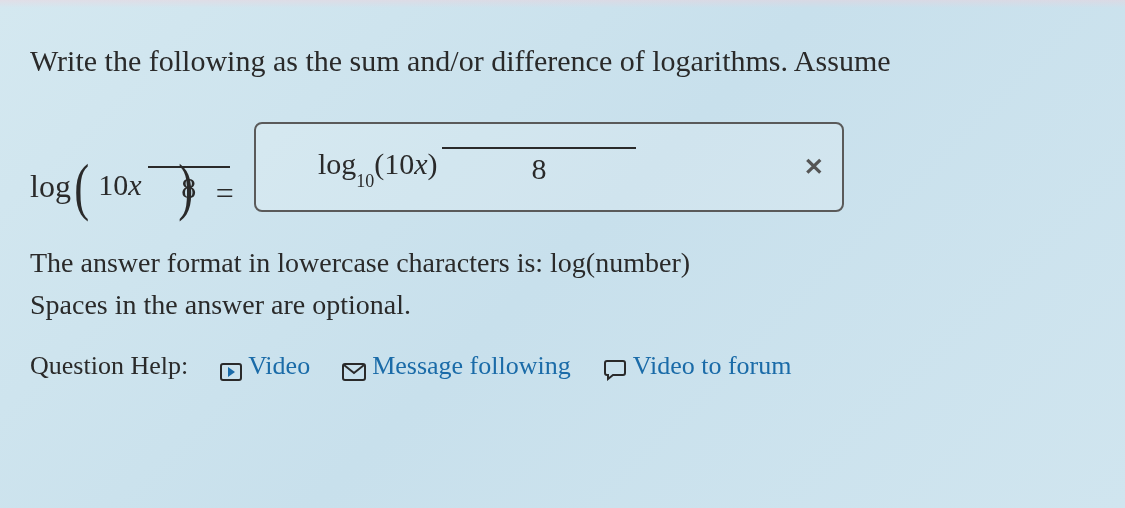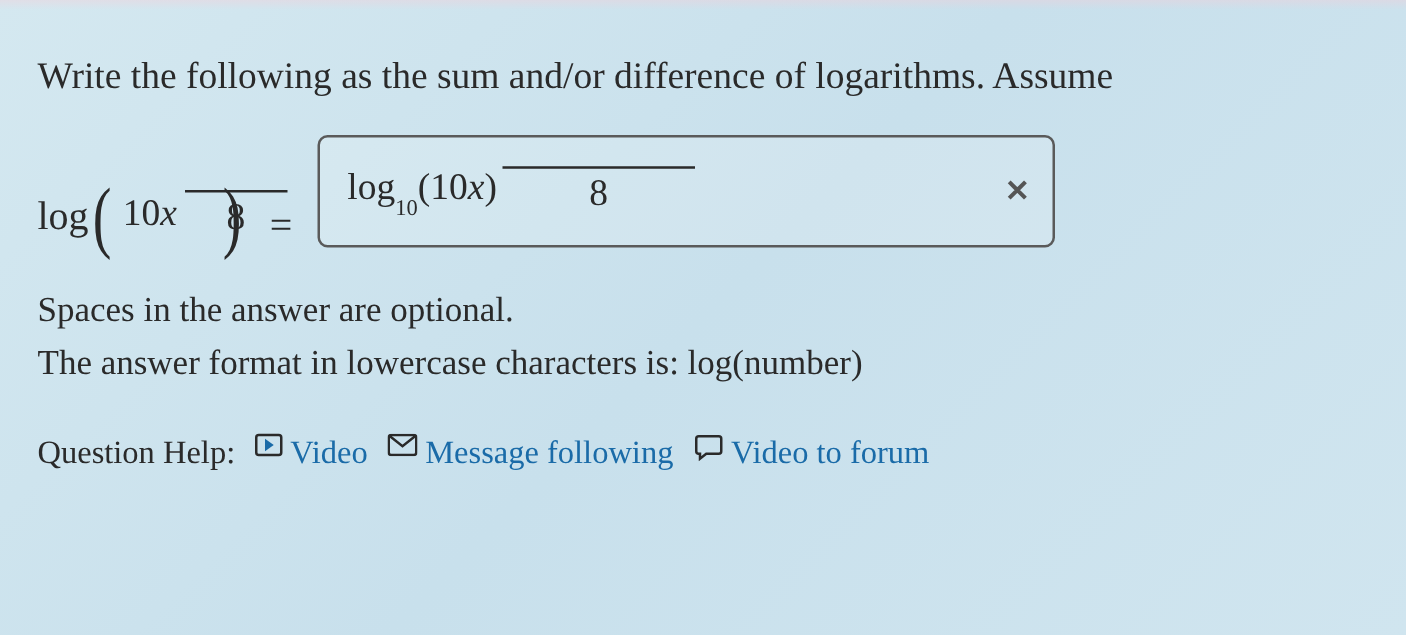--- a/index.html
+++ b/index.html
@@ -22,21 +22,21 @@
       position: absolute;
       top: 0;
       left: 0;
       right: 0;
       height: 8px;
       background: linear-gradient(to bottom, rgba(255,200,210,0.3), transparent);
     }
     .question-text {
       font-size: 30px;
       line-height: 1.4;
-      margin-bottom: 26px;
+      margin-bottom: 40px;
       color: #2a2a2a;
     }
     .equation-row {
       display: flex;
       align-items: flex-end;
       margin: 25px 0 30px 0;
       gap: 12px;
     }
     .log-expr {
       display: flex;
@@ -87,20 +87,21 @@
       min-height: 90px;
       background: rgba(255,255,255,0.15);
     }
     .answer-content {
       display: flex;
       align-items: center;
       font-size: 30px;
     }
     .answer-content .fraction .frac-num {
       padding: 0 4px 2px 4px;
+      margin-left: 40px;
     }
     .answer-content .fraction .frac-den {
       border-top: 2px solid #2a2a2a;
     }
     .sub {
       font-size: 18px;
       vertical-align: sub;
       position: relative;
       top: 6px;
     }
@@ -111,33 +112,33 @@
       cursor: pointer;
       margin-left: 20px;
     }
     .hint-text {
       font-size: 28px;
       line-height: 1.5;
       margin-top: 25px;
       color: #2a2a2a;
     }
     .help-row {
-      margin-top: 35px;
+      margin-top: 25px;
       font-size: 26px;
       display: flex;
       align-items: center;
-      gap: 16px;
+      gap: 32px;
     }
     .help-label {
       color: #2a2a2a;
     }
     .help-link {
       color: #1a6ba8;
       display: inline-flex;
-      align-items: flex-start;
+      align-items: flex-end;
       gap: 6px;
       cursor: pointer;
     }
     .icon {
       display: inline-flex;
       align-items: center;
       justify-content: center;
     }
     .video-icon {
       width: 22px;
@@ -204,22 +205,22 @@
           <span>log</span><span class="sub">10</span><span>(</span><span>10</span><span class="italic-var">x</span><span>)</span>
         </span>
         <span class="frac-den">8</span>
       </span>
     </div>
     <span class="clear-x">✕</span>
   </div>
 </div>
 
 <div class="hint-text">
+  <div>The answer format in lowercase characters is: log(number)</div>
   <div>Spaces in the answer are optional.</div>
-  <div>The answer format in lowercase characters is: log(number)</div>
 </div>
 
 <div class="help-row">
   <span class="help-label">Question Help:</span>
 
   <span class="help-link">
     <span class="icon">
         <span class="video-icon"></span>
       </span>
     <span>Video</span>

